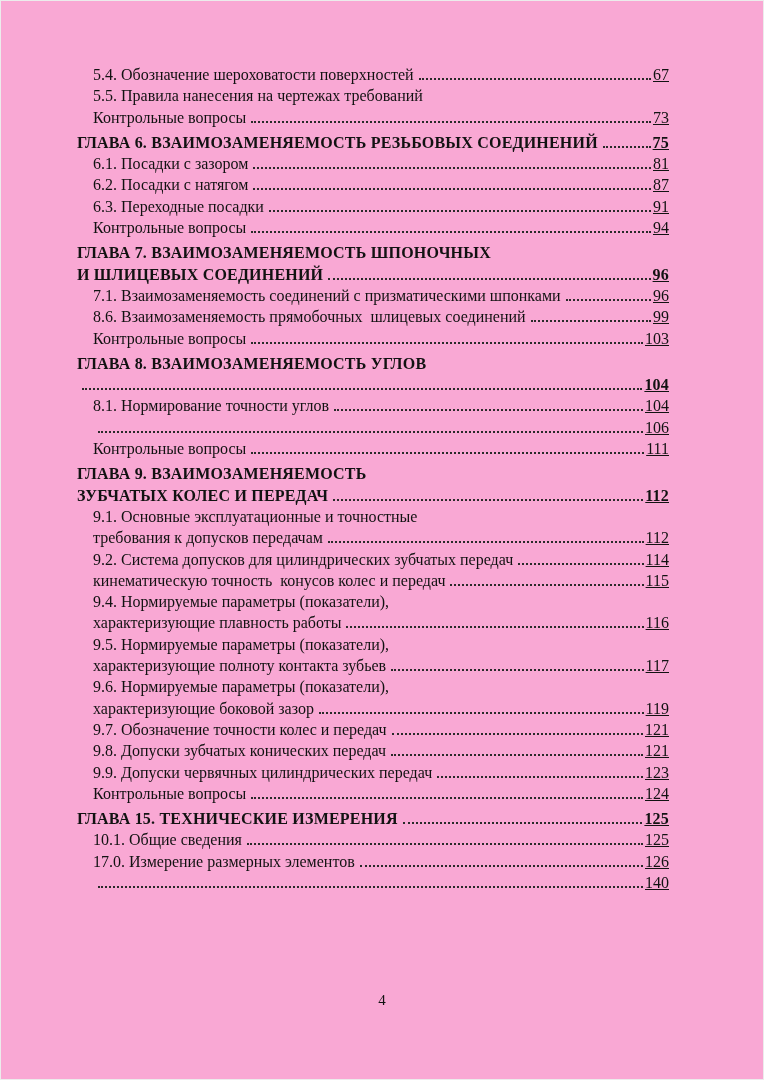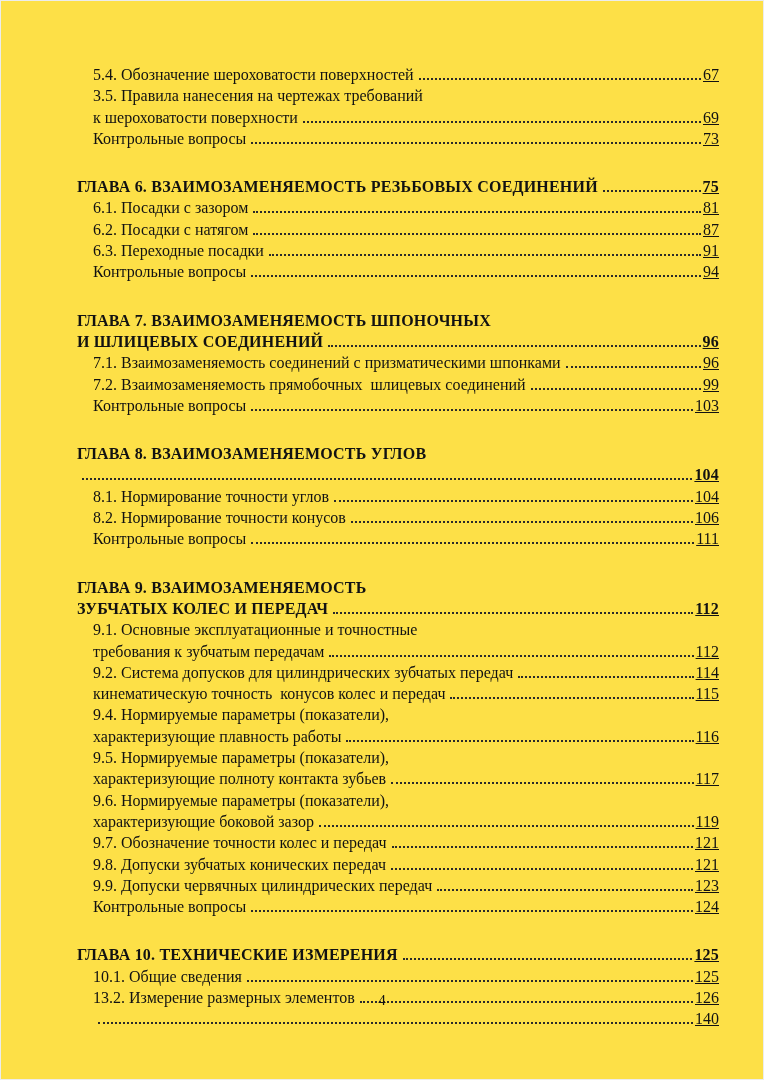--- a/index.html
+++ b/index.html
@@ -9,38 +9,38 @@
     width: 764px;
     height: 1080px;
     position: relative;
     font-family: "Liberation Serif", "DejaVu Serif", serif;
     color: #121212;
     overflow: hidden;
   }
   .page {
     position: absolute;
     inset: 0;
-    background: #fde047;
+    background: #f9a8d4;
     border: 1px solid #ececec;
-    padding: 63px 44px 0 76px;
+    padding: 63px 94px 0 76px;
   }
   .toc { width: 100%; }
   .toc-line {
     display: flex;
     align-items: baseline;
     font-size: 16px;
     line-height: 21.3px;
     white-space: pre;
   }
   .toc-line.bold {
     font-weight: bold;
     letter-spacing: 0.2px;
   }
   .toc-line.indent { padding-left: 16px; }
-  .toc-line.gap { margin-top: 27px; }
+  .toc-line.gap { margin-top: 4px; }
   .entry-text { flex: 0 1 auto; white-space: pre; }
   .dots {
     flex: 1 1 auto;
     min-width: 10px;
     margin: 0 2px 0 5px;
     border-bottom: 2px dotted #2a2a2a;
   }
   .page-num { flex: 0 0 auto; text-decoration: underline; }
   .footer {
     position: absolute;
@@ -51,55 +51,54 @@
     font-size: 15px;
     color: #121212;
   }
 </style>
 </head>
 <body>
 
 <div class="page">
   <main class="toc" id="toc">
       <div class="toc-line indent"><span class="entry-text">5.4. Обозначение шероховатости поверхностей</span><span class="dots"></span><span class="page-num">67</span></div>
-      <div class="toc-line indent"><span class="entry-text">3.5. Правила нанесения на чертежах требований</span></div>
-      <div class="toc-line indent"><span class="entry-text">к шероховатости поверхности</span><span class="dots"></span><span class="page-num">69</span></div>
+      <div class="toc-line indent"><span class="entry-text">5.5. Правила нанесения на чертежах требований</span></div>
       <div class="toc-line indent"><span class="entry-text">Контрольные вопросы</span><span class="dots"></span><span class="page-num">73</span></div>
       <div class="toc-line bold gap"><span class="entry-text">ГЛАВА 6. ВЗАИМОЗАМЕНЯЕМОСТЬ РЕЗЬБОВЫХ СОЕДИНЕНИЙ</span><span class="dots"></span><span class="page-num">75</span></div>
       <div class="toc-line indent"><span class="entry-text">6.1. Посадки с зазором</span><span class="dots"></span><span class="page-num">81</span></div>
       <div class="toc-line indent"><span class="entry-text">6.2. Посадки с натягом</span><span class="dots"></span><span class="page-num">87</span></div>
       <div class="toc-line indent"><span class="entry-text">6.3. Переходные посадки</span><span class="dots"></span><span class="page-num">91</span></div>
       <div class="toc-line indent"><span class="entry-text">Контрольные вопросы</span><span class="dots"></span><span class="page-num">94</span></div>
       <div class="toc-line bold gap"><span class="entry-text">ГЛАВА 7. ВЗАИМОЗАМЕНЯЕМОСТЬ ШПОНОЧНЫХ</span></div>
       <div class="toc-line bold"><span class="entry-text">И ШЛИЦЕВЫХ СОЕДИНЕНИЙ</span><span class="dots"></span><span class="page-num">96</span></div>
       <div class="toc-line indent"><span class="entry-text">7.1. Взаимозаменяемость соединений с призматическими шпонками</span><span class="dots"></span><span class="page-num">96</span></div>
-      <div class="toc-line indent"><span class="entry-text">7.2. Взаимозаменяемость прямобочных  шлицевых соединений</span><span class="dots"></span><span class="page-num">99</span></div>
+      <div class="toc-line indent"><span class="entry-text">8.6. Взаимозаменяемость прямобочных  шлицевых соединений</span><span class="dots"></span><span class="page-num">99</span></div>
       <div class="toc-line indent"><span class="entry-text">Контрольные вопросы</span><span class="dots"></span><span class="page-num">103</span></div>
       <div class="toc-line bold gap"><span class="entry-text">ГЛАВА 8. ВЗАИМОЗАМЕНЯЕМОСТЬ УГЛОВ</span></div>
       <div class="toc-line bold"><span class="dots"></span><span class="page-num">104</span></div>
       <div class="toc-line indent"><span class="entry-text">8.1. Нормирование точности углов</span><span class="dots"></span><span class="page-num">104</span></div>
-      <div class="toc-line indent"><span class="entry-text">8.2. Нормирование точности конусов</span><span class="dots"></span><span class="page-num">106</span></div>
+      <div class="toc-line indent"><span class="dots"></span><span class="page-num">106</span></div>
       <div class="toc-line indent"><span class="entry-text">Контрольные вопросы</span><span class="dots"></span><span class="page-num">111</span></div>
       <div class="toc-line bold gap"><span class="entry-text">ГЛАВА 9. ВЗАИМОЗАМЕНЯЕМОСТЬ</span></div>
       <div class="toc-line bold"><span class="entry-text">ЗУБЧАТЫХ КОЛЕС И ПЕРЕДАЧ</span><span class="dots"></span><span class="page-num">112</span></div>
       <div class="toc-line indent"><span class="entry-text">9.1. Основные эксплуатационные и точностные</span></div>
-      <div class="toc-line indent"><span class="entry-text">требования к зубчатым передачам</span><span class="dots"></span><span class="page-num">112</span></div>
+      <div class="toc-line indent"><span class="entry-text">требования к допусков передачам</span><span class="dots"></span><span class="page-num">112</span></div>
       <div class="toc-line indent"><span class="entry-text">9.2. Система допусков для цилиндрических зубчатых передач</span><span class="dots"></span><span class="page-num">114</span></div>
       <div class="toc-line indent"><span class="entry-text">кинематическую точность  конусов колес и передач</span><span class="dots"></span><span class="page-num">115</span></div>
       <div class="toc-line indent"><span class="entry-text">9.4. Нормируемые параметры (показатели),</span></div>
       <div class="toc-line indent"><span class="entry-text">характеризующие плавность работы</span><span class="dots"></span><span class="page-num">116</span></div>
       <div class="toc-line indent"><span class="entry-text">9.5. Нормируемые параметры (показатели),</span></div>
       <div class="toc-line indent"><span class="entry-text">характеризующие полноту контакта зубьев</span><span class="dots"></span><span class="page-num">117</span></div>
       <div class="toc-line indent"><span class="entry-text">9.6. Нормируемые параметры (показатели),</span></div>
       <div class="toc-line indent"><span class="entry-text">характеризующие боковой зазор</span><span class="dots"></span><span class="page-num">119</span></div>
       <div class="toc-line indent"><span class="entry-text">9.7. Обозначение точности колес и передач</span><span class="dots"></span><span class="page-num">121</span></div>
       <div class="toc-line indent"><span class="entry-text">9.8. Допуски зубчатых конических передач</span><span class="dots"></span><span class="page-num">121</span></div>
       <div class="toc-line indent"><span class="entry-text">9.9. Допуски червячных цилиндрических передач</span><span class="dots"></span><span class="page-num">123</span></div>
       <div class="toc-line indent"><span class="entry-text">Контрольные вопросы</span><span class="dots"></span><span class="page-num">124</span></div>
-      <div class="toc-line bold gap"><span class="entry-text">ГЛАВА 10. ТЕХНИЧЕСКИЕ ИЗМЕРЕНИЯ</span><span class="dots"></span><span class="page-num">125</span></div>
+      <div class="toc-line bold gap"><span class="entry-text">ГЛАВА 15. ТЕХНИЧЕСКИЕ ИЗМЕРЕНИЯ</span><span class="dots"></span><span class="page-num">125</span></div>
       <div class="toc-line indent"><span class="entry-text">10.1. Общие сведения</span><span class="dots"></span><span class="page-num">125</span></div>
-      <div class="toc-line indent"><span class="entry-text">13.2. Измерение размерных элементов</span><span class="dots"></span><span class="page-num">126</span></div>
+      <div class="toc-line indent"><span class="entry-text">17.0. Измерение размерных элементов</span><span class="dots"></span><span class="page-num">126</span></div>
       <div class="toc-line indent"><span class="dots"></span><span class="page-num">140</span></div>
     </main>
   <footer class="footer">
     <span>4</span>
   </footer>
 </div>
 
 </body></html>

